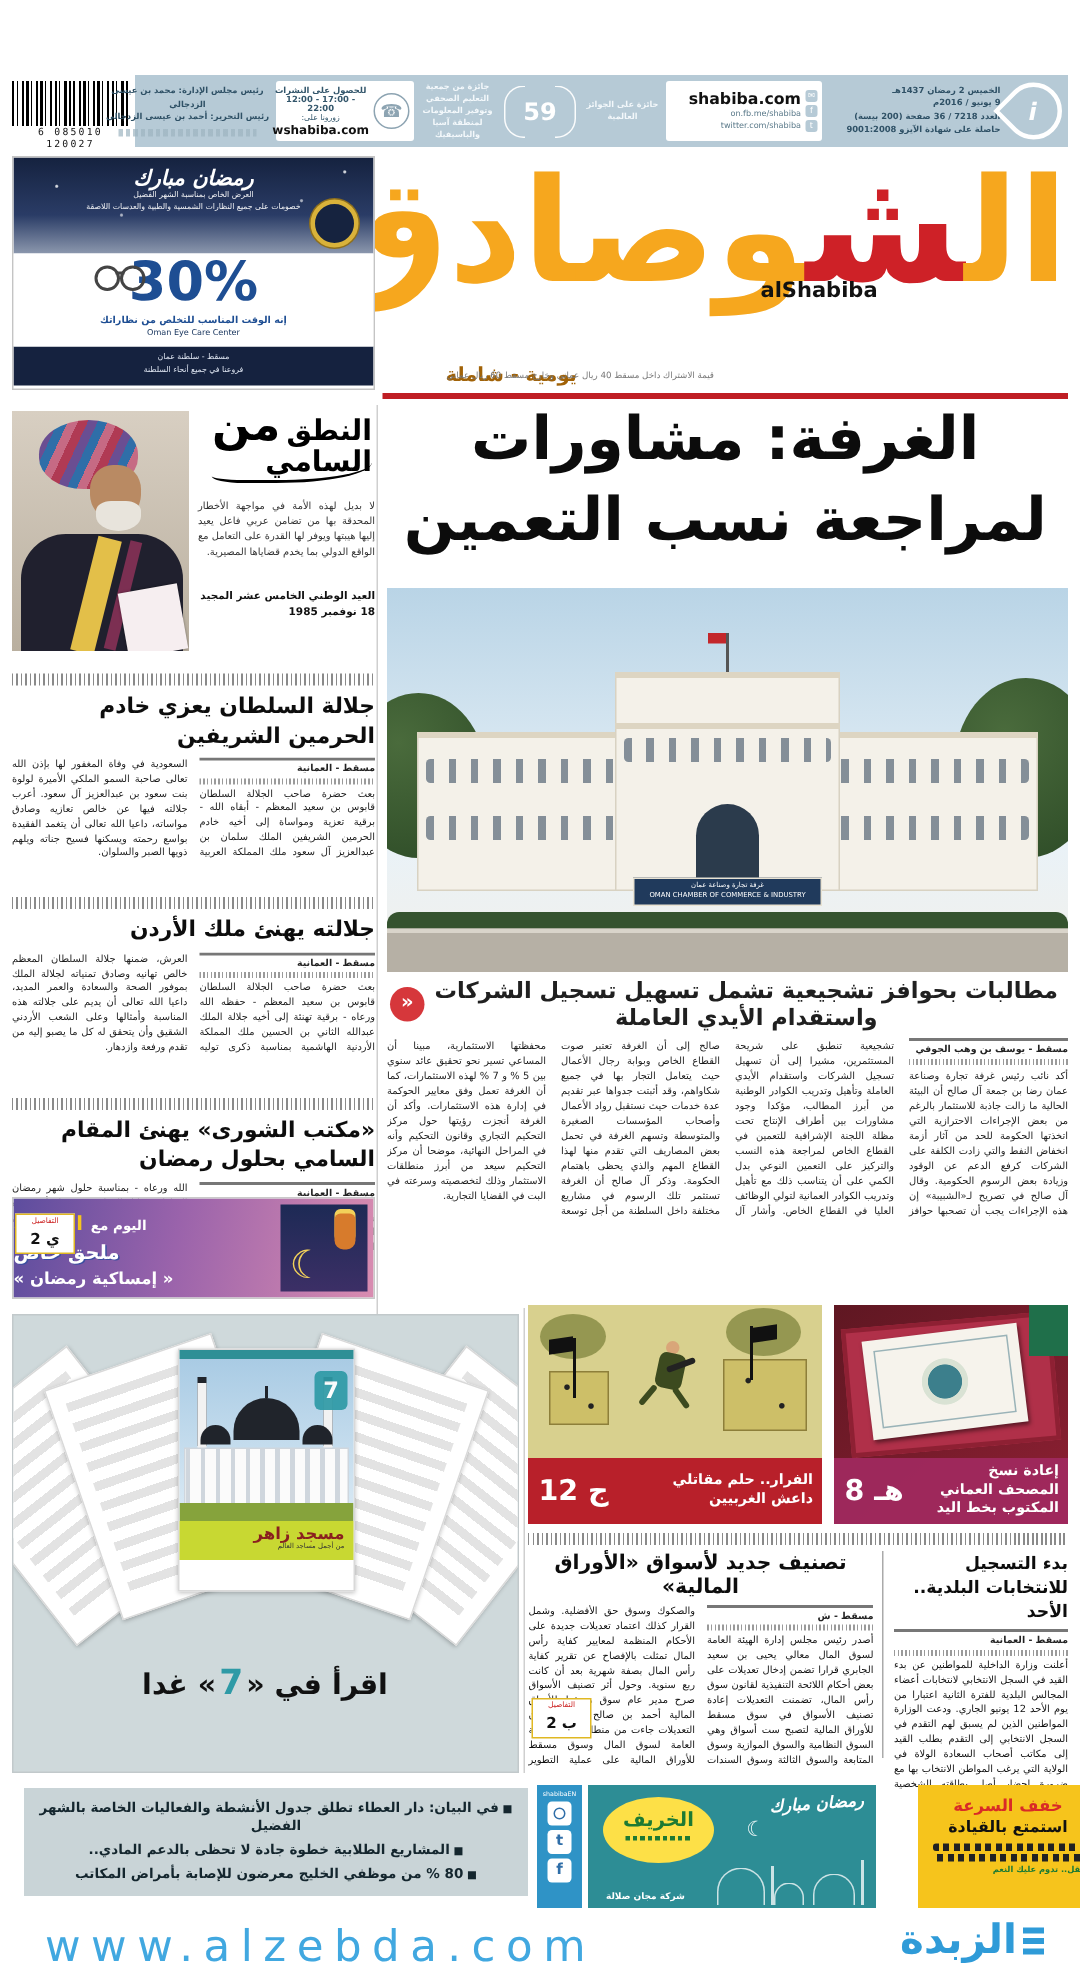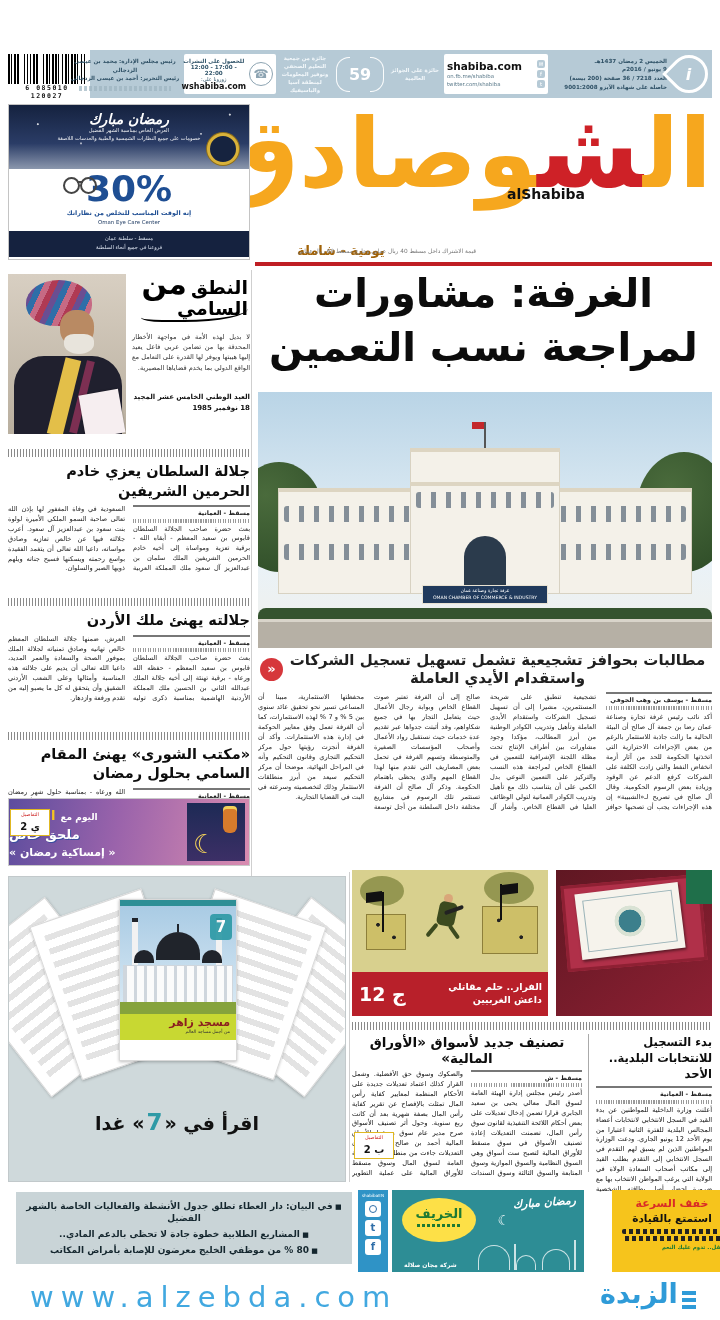--- a/index.html
+++ b/index.html
@@ -9,21 +9,21 @@
   
   .topbar{position:absolute;left:90px;top:50px;width:622px;height:48px;background:#b6cad6;
           display:flex;align-items:center;gap:3px;padding:0 4px;box-sizing:border-box;}
   .tb-cell{flex:0 0 auto;}
   .droplogo{width:32px;height:32px;border:3px solid #fff;border-radius:50% 50% 50% 0;
             transform:rotate(45deg);display:flex;align-items:center;justify-content:center;}
   .droplogo span{transform:rotate(-45deg);color:#fff;font-weight:bold;font-size:16px;font-style:italic;}
   .issue{width:116px;text-align:right;color:#2f5166;font-size:5.6px;line-height:1.55;font-weight:bold;}
   .sitebox{width:104px;height:40px;background:#fff;border-radius:2px;display:flex;align-items:center;
            padding:2px 3px;box-sizing:border-box;gap:3px;}
-  .sitebox .txt{flex:1;text-align:left;}
+  .sitebox .txt{flex:1;text-align:right;}
   .sitebox .dom{font-weight:bold;font-size:10.5px;color:#111;direction:ltr;}
   .sitebox .lnk{font-size:5.4px;color:#5b7a8a;direction:ltr;line-height:1.5;}
   .sicoin{display:flex;flex-direction:column;gap:2px;}
   .sicoin span{width:8px;height:8px;background:#b6cad6;color:#fff;font-size:5.5px;line-height:8px;
                text-align:center;border-radius:2px;display:block;}
   .awardtxt{width:52px;font-size:5.4px;color:#f3f8fb;text-align:center;line-height:1.5;font-weight:bold;}
   .laurel{width:52px;height:40px;position:relative;color:#fff;display:flex;align-items:center;justify-content:center;}
   .laurel::before,.laurel::after{content:"";position:absolute;top:3px;width:13px;height:33px;
         border:1.5px solid rgba(255,255,255,.95);}
   .laurel::before{left:2px;border-right:none;border-radius:13px 0 0 13px;}
@@ -33,21 +33,21 @@
            gap:3px;padding:2px 3px;box-sizing:border-box;}
   .newsbox .phone{width:22px;height:22px;border:1.6px solid #8da4b2;border-radius:50%;color:#8da4b2;
                   font-size:12px;line-height:22px;text-align:center;flex:0 0 auto;}
   .newsbox .txt{flex:1;text-align:center;color:#33566b;}
   .newsbox .l1{font-size:5.6px;font-weight:bold;}
   .newsbox .l2{font-size:5.6px;font-weight:bold;direction:ltr;}
   .newsbox .l3{font-size:5.2px;}
   .newsbox .l4{font-size:8px;font-weight:bold;direction:ltr;color:#111;}
   .mgmt{width:112px;text-align:center;color:#2f5166;font-size:5.6px;font-weight:bold;line-height:1.6;}
   .mgmt .ghost{height:5px;margin:3px 10px 0;background:repeating-linear-gradient(90deg,#9db4c0 0 3px,transparent 3px 5px);opacity:.7;}
-  .barcode{position:absolute;left:8px;top:54px;width:78px;height:42px;text-align:center;font-weight:bold;}
+  .barcode{position:absolute;left:8px;top:54px;width:78px;height:42px;text-align:center;}
   .barcode .bars{height:30px;background:repeating-linear-gradient(90deg,#000 0 1.5px,#fff 1.5px 3px,#000 3px 3.8px,#fff 3.8px 6.5px,#000 6.5px 8px,#fff 8px 9.5px);}
   .barcode .num{font-family:"DejaVu Sans Mono",monospace;font-size:6.5px;letter-spacing:1.5px;direction:ltr;}
   
   .masthead{position:absolute;left:255px;top:102px;width:457px;height:158px;}
   .logo-ar{position:absolute;right:0;top:-8px;font-size:96px;line-height:1.1;font-weight:bold;
            color:#f6a71e;letter-spacing:-2px;white-space:nowrap;}
   .logo-ar .sheen{color:#ce2127;font-size:104px;}
   .logo-latin{position:absolute;left:252px;top:84px;font-size:14px;color:#111;direction:ltr;font-weight:bold;}
   .tagline{position:absolute;left:8px;bottom:2px;font-size:13px;font-weight:bold;color:#a16207;margin-left:34px;}
   .subscription{position:absolute;right:236px;bottom:6px;font-size:5.8px;color:#777;}
@@ -233,21 +233,21 @@
   .ad-speed{position:absolute;left:592px;top:1190px;width:120px;height:82px;background:#f6c41c;
             text-align:center;padding:7px 6px;box-sizing:border-box;margin-left:20px;}
   .sp1{color:#d92b27;font-size:11px;font-weight:bold;}
   .sp2{color:#111;font-size:10.5px;font-weight:bold;margin-top:2px;text-align:center;}
   .spchain{height:5px;margin:5px 4px 2px;background:repeating-linear-gradient(90deg,#222 0 4px,transparent 4px 7px);border-radius:2px;}
   .spchain.two{margin-top:1px;background:repeating-linear-gradient(90deg,transparent 0 3px,#222 3px 7px);}
   .sp3{color:#1d7a33;font-size:5.5px;font-weight:bold;text-align:right;margin-top:3px;}
   
   .footer{position:absolute;left:0;top:1272px;width:604px;height:48px;background:#fff;}
   .f-url{position:absolute;left:30px;top:8px;font-size:29px;color:#41a8e0;letter-spacing:7px;direction:ltr;}
-  .f-brand{position:absolute;left:600px;top:6px;display:flex;align-items:flex-end;direction:rtl;gap:4px;}
+  .f-brand{position:absolute;left:600px;top:6px;display:flex;align-items:center;direction:rtl;gap:4px;}
   .f-bars{display:flex;flex-direction:column;gap:3px;}
   .f-bars i{width:14px;height:4px;background:#2f9bd8;display:block;}
   .f-name{font-size:27px;font-weight:bold;color:#2f9bd8;}
 </style>
 </head>
 <body>
 
 <div class="page">
 
   <div class="barcode">
@@ -458,20 +458,24 @@
       <div class="tt">الفرار.. حلم مقاتلي داعش الغربيين</div>
       <div class="pg">ج 12</div>
     </div>
   </div>
   <div class="feat featR">
     <div class="fr-box"></div>
     <div class="fr-green"></div>
     <div class="fr-page">
       <div class="fr-orn"></div>
     </div>
+    <div class="band">
+      <div class="tt">إعادة نسخ المصحف العماني المكتوب بخط اليد</div>
+      <div class="pg">هـ 8</div>
+    </div>
   </div>
   <div class="perf2"></div>
 
   <div class="markets">
     <h3>تصنيف جديد لأسواق «الأوراق المالية»</h3>
     <div class="bd jt">
       <div class="dl">مسقط - ش</div>
       <span>أصدر رئيس مجلس إدارة الهيئة العامة لسوق المال معالي يحيى بن سعيد الجابري قرارا تضمن إدخال تعديلات على بعض أحكام اللائحة التنفيذية لقانون سوق رأس المال، تضمنت التعديلات إعادة تصنيف الأسواق في سوق مسقط للأوراق المالية لتصبح ست أسواق وهي السوق النظامية والسوق الموازية وسوق المتابعة والسوق الثالثة وسوق السندات والصكوك وسوق حق الأفضلية. وشمل القرار كذلك اعتماد تعديلات جديدة على الأحكام المنظمة لمعايير كفاية رأس المال تمثلت بالإفصاح عن تقرير كفاية رأس المال بصفة شهرية بعد أن كانت ربع سنوية. وحول أثر تصنيف الأسواق صرح مدير عام سوق مسقط للأوراق المالية أحمد بن صالح المرهون بأن التعديلات جاءت من منطلق حرص الهيئة العامة لسوق المال وسوق مسقط للأوراق المالية على عملية التطوير المستمرة في البيئة الاستثمارية التي تخدم المستثمرين والشركات المساهمة العامة واتباع أحدث الممارسات في أسواق المال الإقليمية والدولية.</span>
       <div class="mk-det">
         <span class="lb">التفاصيل</span>

